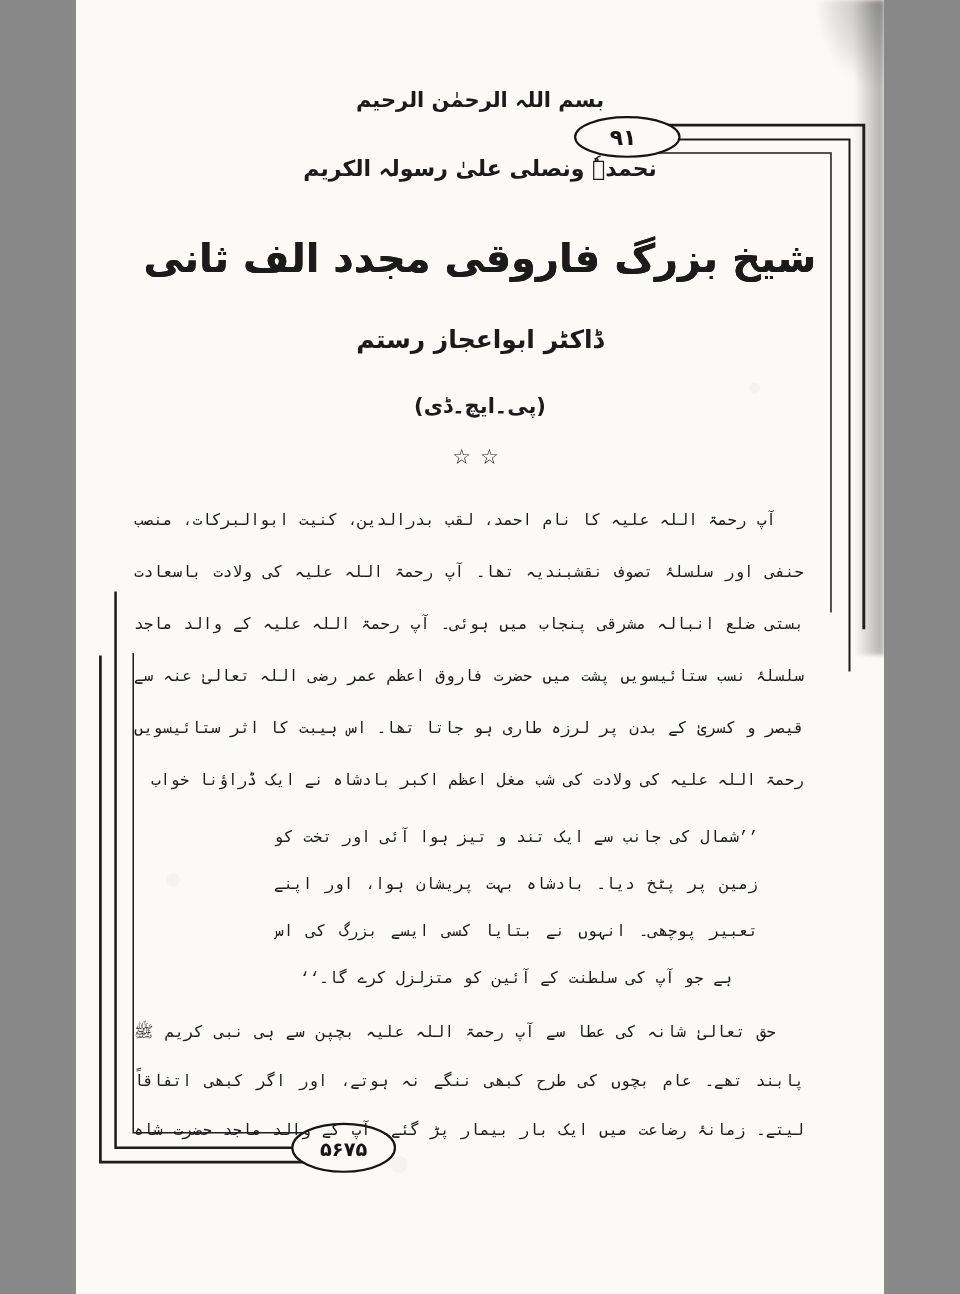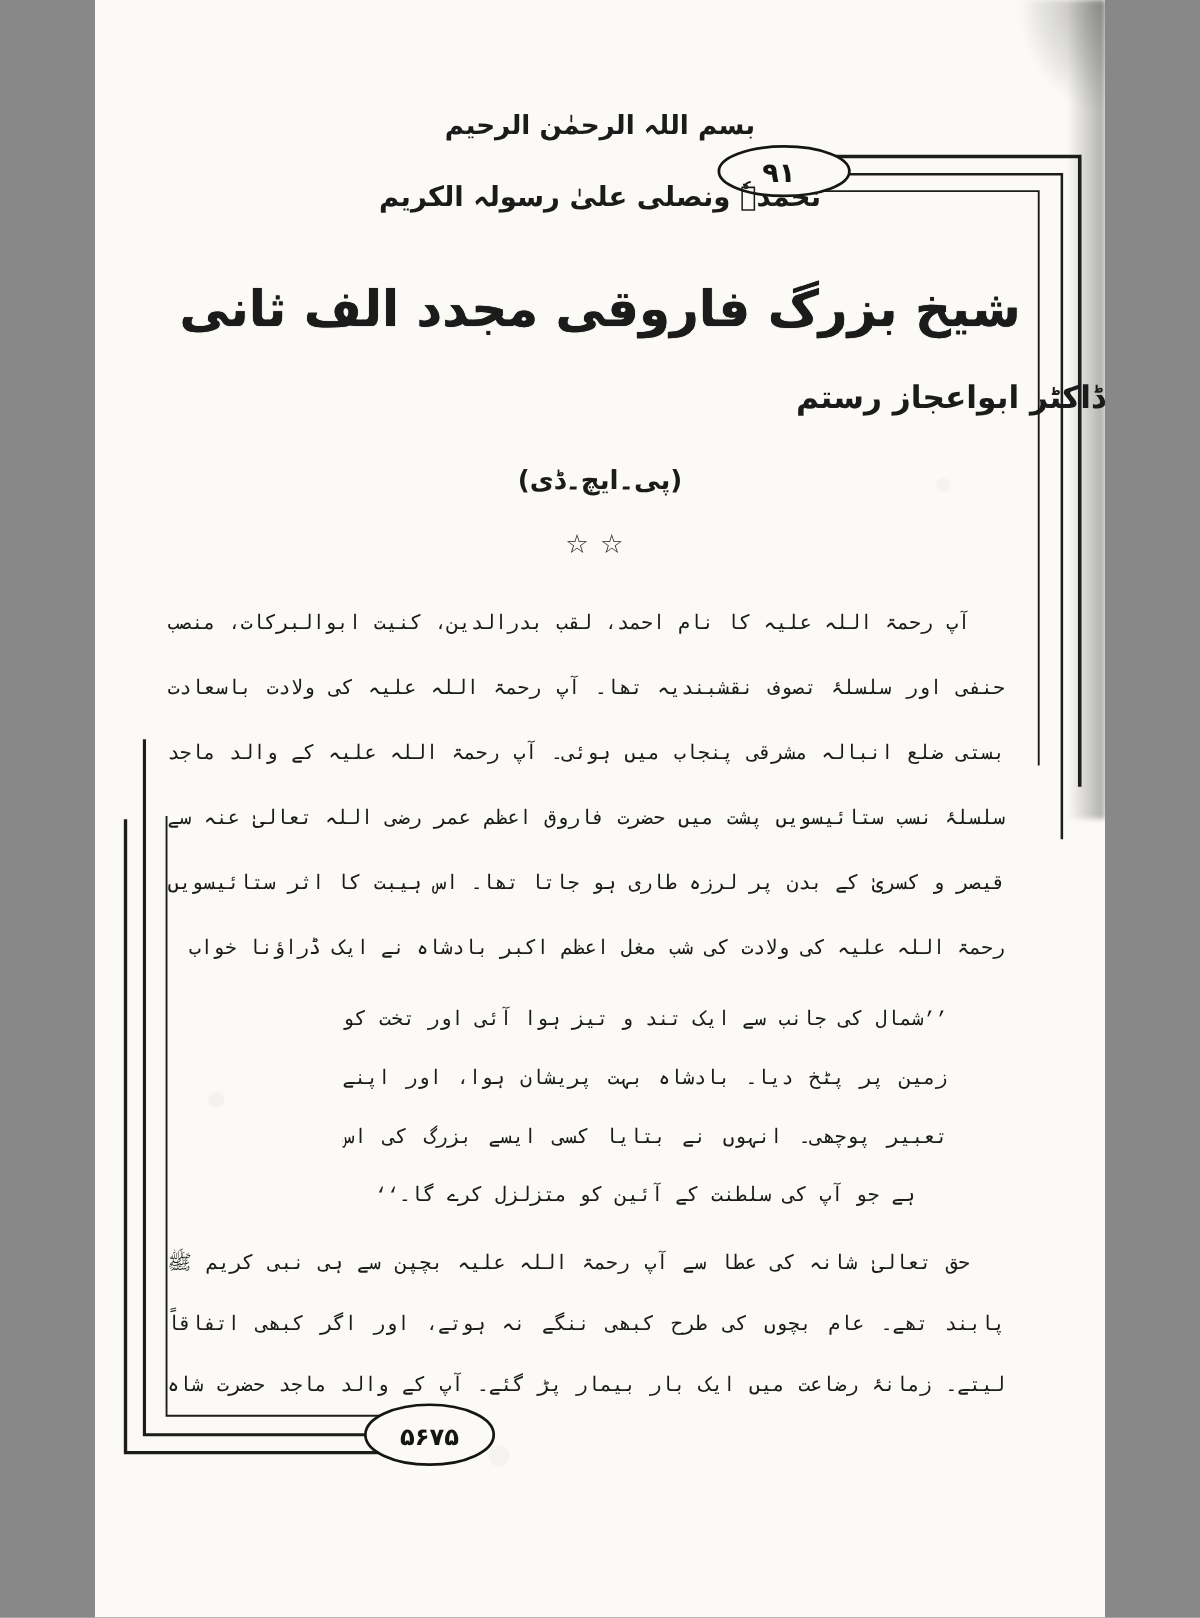--- a/index.html
+++ b/index.html
@@ -33,24 +33,24 @@
   }
   svg.frame { position:absolute; inset:0; width:100%; height:100%; }
   .oval-num{
     font-family:"DejaVu Sans", sans-serif;
     font-weight:bold; fill:#151515;
   }
   
   .content{ position:relative; direction:rtl; }
   .center{ text-align:center; }
   .bismillah{ padding-top:84px; font-size:21px; font-weight:bold; line-height:32px; }
-  .salutation{ margin-top:26px; font-size:22px; font-weight:bold; line-height:33px; }
+  .salutation{ margin-top:36px; font-size:22px; font-weight:bold; line-height:33px; }
   .main-title{ margin-top:26px; font-size:40px; font-weight:bold; line-height:94px;
                text-shadow:0 0 .6px #111; letter-spacing:-1px; }
-  .author{ margin-top:6px; font-size:25px; font-weight:bold; line-height:34px;text-align:right; }
+  .author{ margin-top:18px; font-size:25px; font-weight:bold; line-height:34px; }
   .degree{ margin-top:34px; font-size:21px; font-weight:bold; line-height:30px; }
   .stars{ margin-top:22px; font-size:21px; line-height:28px; letter-spacing:9px;
           padding-left:0; color:#222; }
   .bodytext{ margin:24px 80px 0 58px; font-size:16px;font-family:Liberation Mono, monospace; }
   .l{ line-height:52px; height:52px; overflow:hidden;
       text-align:justify; text-align-last:justify; }
   .l.start{ text-align:right; text-align-last:right; }
   .l.indent{ padding-right:28px; }
   .quote{ margin:8px 46px 0 140px; }
   .quote .l{ line-height:47px; height:47px; }

